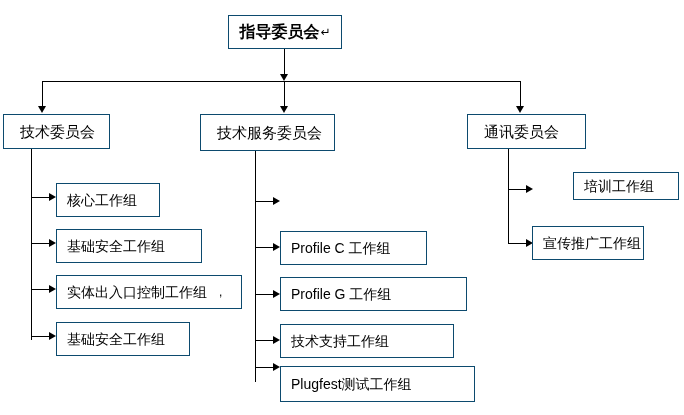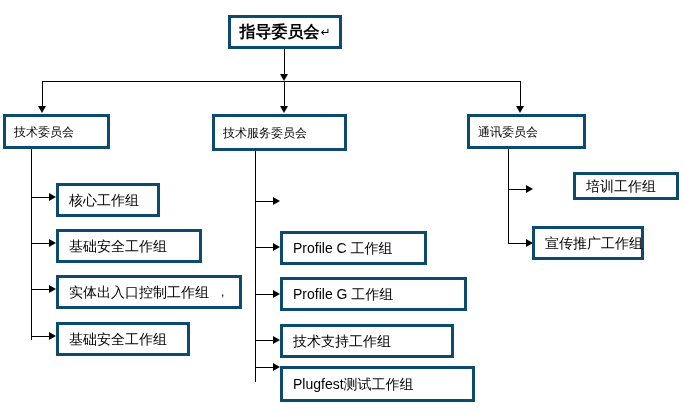--- a/index.html
+++ b/index.html
@@ -13,41 +13,41 @@
   #chart-canvas {
     position: relative;
     width: 684px;
     height: 415px;
     background: #ffffff;
     overflow: hidden;
   }
   .node {
     position: absolute;
     box-sizing: border-box;
-    border: 3px solid #0c4a6e;
+    border: 1px solid #0c4a6e;
     background: #ffffff;
     display: flex;
     align-items: center;
     color: #000000;
     white-space: nowrap;
     z-index: 2;
   }
   .node .node-label {
     display: block;
     line-height: 1;
   }
   .node.root {
     justify-content: center;
     font-weight: bold;
     font-size: 16px;
   }
   .node.level2 {
     justify-content: flex-start;
-    padding-left: 8px;
-    font-size: 12px;
+    padding-left: 16px;
+    font-size: 15px;
   }
   .node.leaf {
     justify-content: flex-start;
     padding-left: 10px;
     font-size: 14px;
   }
   .pilcrow {
     font-size: 12px;
     font-weight: normal;
     margin-left: 1px;
@@ -104,21 +104,21 @@
   <div class="edge v" style="left:284px; top:81px; height:25px;"></div>
   <div class="arrow-down" style="left:280px; top:106px;"></div>
 
   <div class="edge v" style="left:520px; top:81px; height:25px;"></div>
   <div class="arrow-down" style="left:516px; top:106px;"></div>
 
   <div class="node level2" style="left:3px; top:114px; width:107px; height:35px;">
     <span class="node-label">技术委员会</span>
   </div>
 
-  <div class="node level2" style="left:212px; top:114px; width:135px; height:37px;">
+  <div class="node level2" style="left:200px; top:114px; width:135px; height:37px;">
     <span class="node-label">技术服务委员会</span>
   </div>
 
   <div class="node level2" style="left:467px; top:114px; width:119px; height:35px;">
     <span class="node-label">通讯委员会</span>
   </div>
 
   <div class="edge v" style="left:31px; top:149px; height:191px;"></div>
 
   <div class="edge h" style="left:31px; top:197px; width:18px;"></div>

